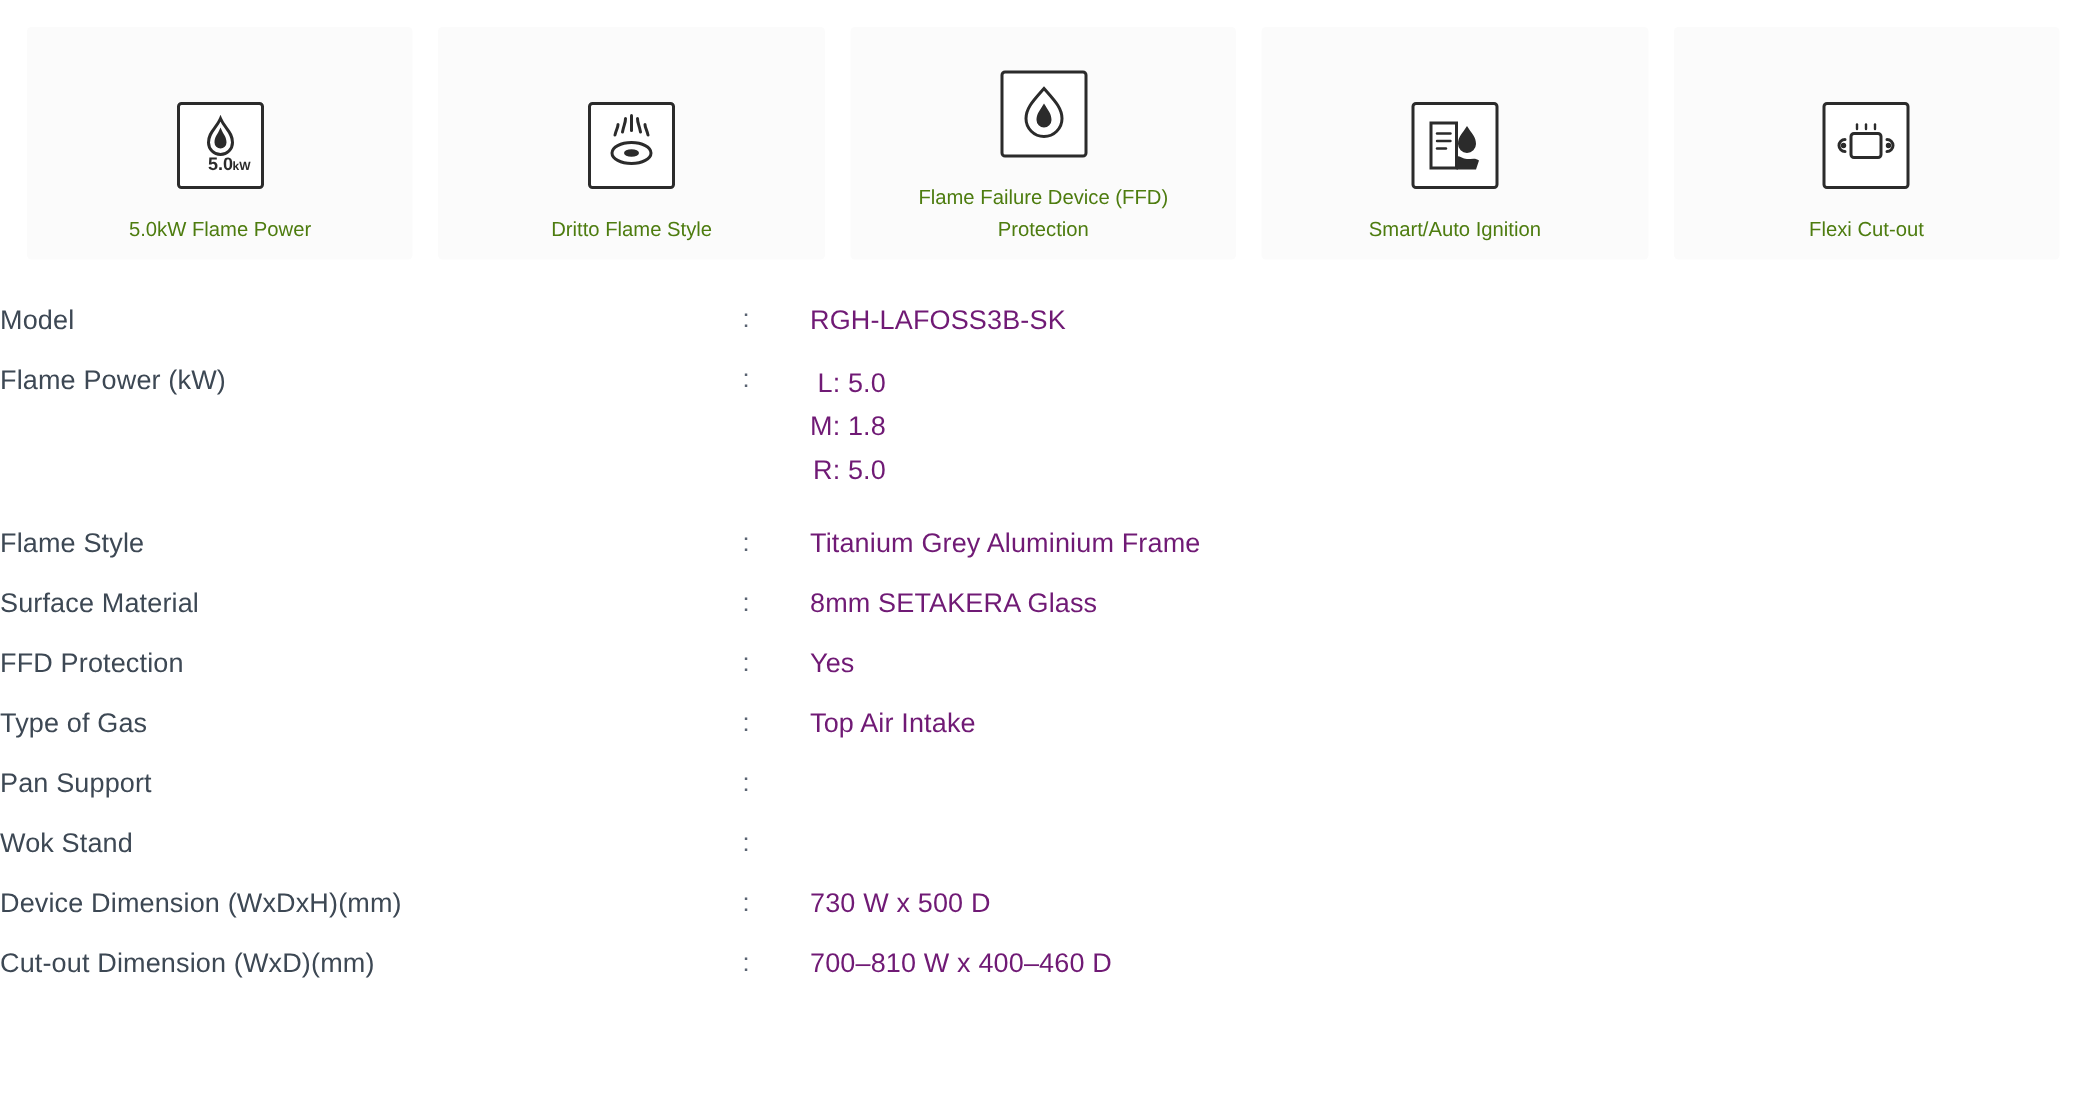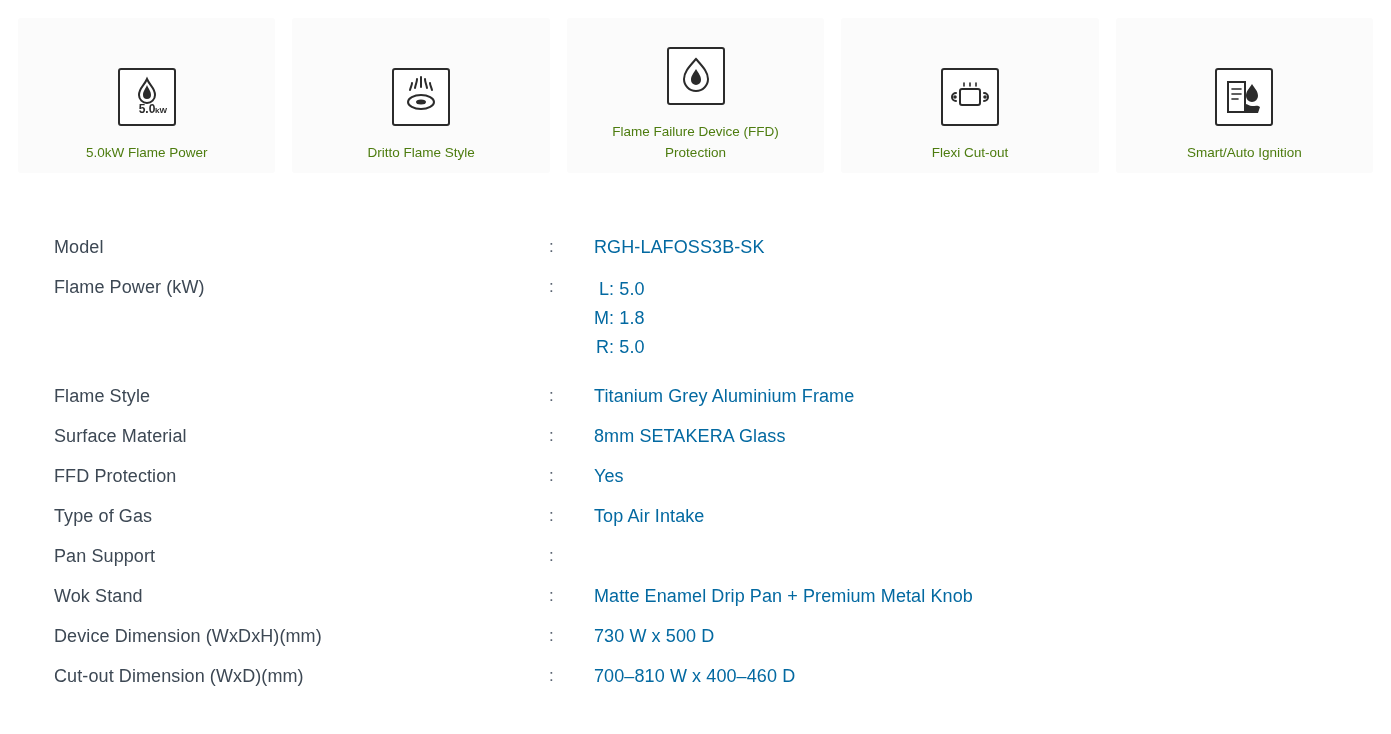--- a/index.html
+++ b/index.html
@@ -53,22 +53,21 @@
     font-size: 13.5px;
     line-height: 21px;
     color: #4d7c0f;
     text-align: center;
     max-width: 190px;
     font-family: "Liberation Sans", sans-serif;
   }
 
   
   .specs {
-    margin-top: 62px;
-    padding-left: 54px;
+    margin-top: 28px;
   }
   .spec-row {
     display: flex;
     align-items: flex-start;
     margin-bottom: 16px;
   }
   .spec-label {
     width: 495px;
     flex: 0 0 495px;
     font-size: 18px;
@@ -79,21 +78,21 @@
   .spec-colon {
     width: 45px;
     flex: 0 0 45px;
     font-size: 17px;
     line-height: 24px;
     color: #5a6472;
   }
   .spec-value {
     font-size: 18px;
     line-height: 24px;
-    color: #0369a1;
+    color: #701a75;
     letter-spacing: .1px;
     white-space: pre-line;
   }
   .spec-row.multi .spec-value { line-height: 29px; text-align: right; }
   .spec-row.multi { margin-bottom: 22px; }
 </style>
 </head>
 <body>
 
 <div class="page">
@@ -135,53 +134,53 @@
           <path d="M23 6 C16 14 11 19 11 26 a12 12 0 0 0 24 0 C35 19 30 14 23 6 z" fill="none" stroke="#2b2b2b" stroke-width="2"></path>
           <path d="M23 16 c-3 5 -5 7 -5 11 a5 5 0 0 0 10 0 c0-4-2-6-5-11 z" fill="#2b2b2b"></path>
         </svg>
       </div>
       <div class="feature-label">Flame Failure Device (FFD) Protection</div>
     </div>
 
     <div class="feature-card">
       <div class="feature-icon">
         <svg width="46" height="46" viewBox="0 0 46 46">
+          <rect x="7" y="8" width="17" height="30" fill="none" stroke="#2b2b2b" stroke-width="2"></rect>
+          <g stroke="#2b2b2b" stroke-width="1.6" stroke-linecap="round">
+            <path d="M11 15 h9"></path>
+              <path d="M11 20 h9"></path>
+              <path d="M11 25 h6"></path>
+          </g>
+          <path d="M31 10 c-3 5 -6 7 -6 12 a6 6 0 0 0 12 0 c0-5-3-7-6-12 z" fill="#2b2b2b"></path>
+          <path d="M24 30 c3 0 4 2 7 2 c3 0 6 -1 8 1 l-2 6 h-13 z" fill="#2b2b2b"></path>
+        </svg>
+      </div>
+      <div class="feature-label">Smart/Auto Ignition</div>
+    </div>
+
+    <div class="feature-card">
+      <div class="feature-icon">
+        <svg width="46" height="46" viewBox="0 0 46 46">
           <rect x="13" y="15" width="20" height="16" rx="2" fill="none" stroke="#2b2b2b" stroke-width="2"></rect>
           <g stroke="#2b2b2b" stroke-width="1.6" stroke-linecap="round">
             <path d="M17 12 v-3"></path>
               <path d="M23 12 v-3"></path>
               <path d="M29 12 v-3"></path>
           </g>
           <g stroke="#2b2b2b" stroke-width="2" stroke-linecap="round" fill="none">
             <path d="M9 19 a4 4 0 0 0 0 8"></path>
             <path d="M37 19 a4 4 0 0 1 0 8"></path>
           </g>
           <circle cx="8" cy="23" r="1.8" fill="#2b2b2b"></circle>
           <circle cx="38" cy="23" r="1.8" fill="#2b2b2b"></circle>
         </svg>
       </div>
       <div class="feature-label">Flexi Cut-out</div>
     </div>
 
-    <div class="feature-card">
-      <div class="feature-icon">
-        <svg width="46" height="46" viewBox="0 0 46 46">
-          <rect x="7" y="8" width="17" height="30" fill="none" stroke="#2b2b2b" stroke-width="2"></rect>
-          <g stroke="#2b2b2b" stroke-width="1.6" stroke-linecap="round">
-            <path d="M11 15 h9"></path>
-              <path d="M11 20 h9"></path>
-              <path d="M11 25 h6"></path>
-          </g>
-          <path d="M31 10 c-3 5 -6 7 -6 12 a6 6 0 0 0 12 0 c0-5-3-7-6-12 z" fill="#2b2b2b"></path>
-          <path d="M24 30 c3 0 4 2 7 2 c3 0 6 -1 8 1 l-2 6 h-13 z" fill="#2b2b2b"></path>
-        </svg>
-      </div>
-      <div class="feature-label">Smart/Auto Ignition</div>
-    </div>
-
   </div>
 
   <div class="specs">
 
     <div class="spec-row">
       <div class="spec-label">Model</div>
       <div class="spec-colon">:</div>
       <div class="spec-value">RGH-LAFOSS3B-SK</div>
     </div>
 
@@ -218,21 +217,20 @@
     </div>
 
     <div class="spec-row">
       <div class="spec-label">Pan Support</div>
       <div class="spec-colon">:</div>
     </div>
 
     <div class="spec-row">
       <div class="spec-label">Wok Stand</div>
       <div class="spec-colon">:</div>
-      <div class="spec-value">Matte Enamel Drip Pan + Premium Metal Knob</div>
     </div>
 
     <div class="spec-row">
       <div class="spec-label">Device Dimension (WxDxH)(mm)</div>
       <div class="spec-colon">:</div>
       <div class="spec-value">730 W x 500 D</div>
     </div>
 
     <div class="spec-row">
       <div class="spec-label">Cut-out Dimension (WxD)(mm)</div>

